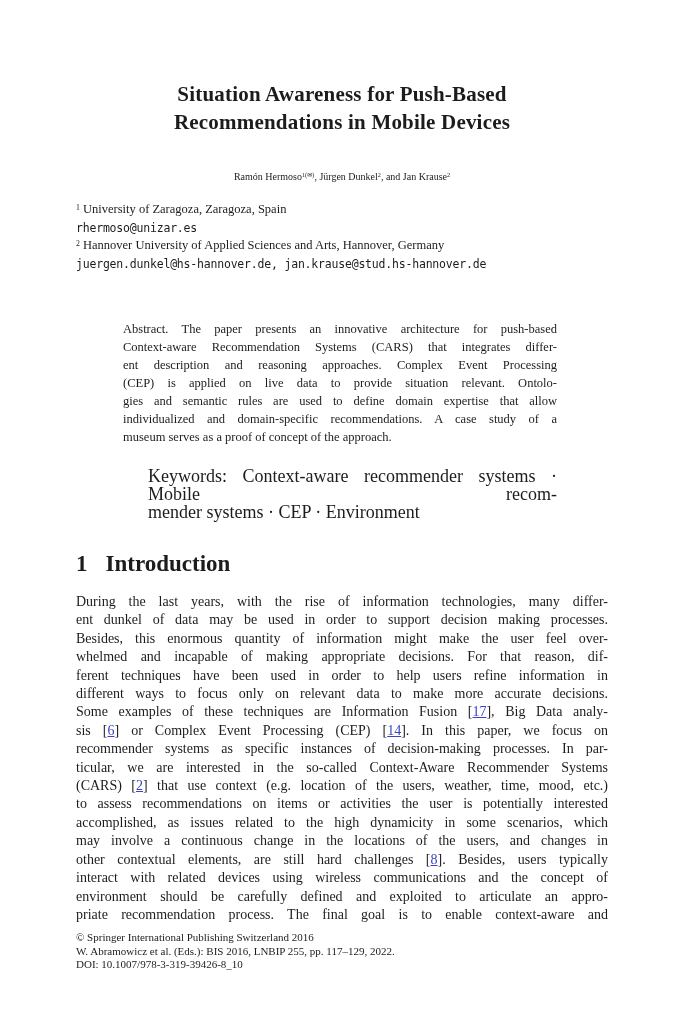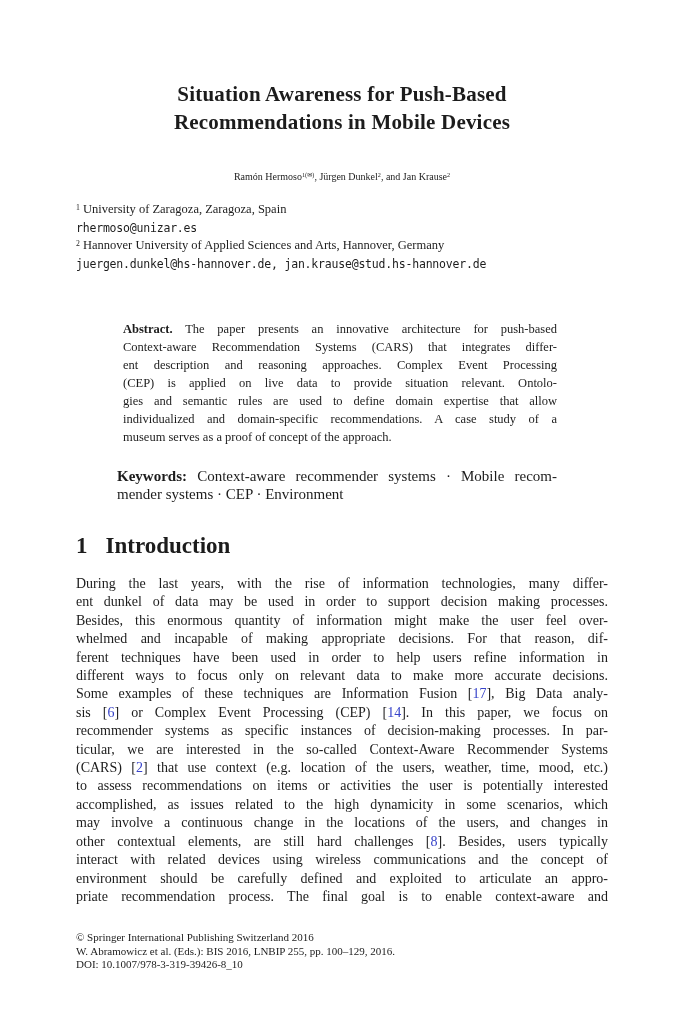--- a/index.html
+++ b/index.html
@@ -46,22 +46,22 @@
     font-size:11.5px;
     line-height:17.5px;
     letter-spacing:-0.2px;
   }
   .abstract{
     margin:47px 51px 0 47px;
     font-size:12.5px;
     line-height:18px;
   }
   .keywords{
-    margin:21px 51px 0 41px;
-    font-size:15px;
+    margin:21px 51px 0 72px;
+    font-size:18px;
     line-height:18px;
   }
   .section-heading{
     margin:32px 0 0 0;
     font-size:23px;
     line-height:22px;
     font-weight:bold;
   }
   .section-heading .sec-num{margin-right:18px;}
   .body-par{
@@ -70,22 +70,22 @@
     line-height:18.4px;
   }
   .tline{
     text-align:justify;
     text-align-last:justify;
     white-space:normal;
   }
   .tline.last{
     text-align-last:left;
   }
-  .lead{font-weight:bold;}
-  .cite{color:var(--cite,#3642c9);}
+  .lead{font-weight:normal;}
+  .cite{color:var(--cite,#3642c9);text-decoration:underline;}
   .footer{
     position:absolute;
     left:76px;right:75px;bottom:65px;
     font-size:11px;
     line-height:13.2px;
   }
 </style>
 </head>
 <body>
 
@@ -140,17 +140,17 @@
       <div class="tline">accomplished, as issues related to the high dynamicity in some scenarios, which</div>
       <div class="tline">may involve a continuous change in the locations of the users, and changes in</div>
       <div class="tline">other contextual elements, are still hard challenges [<span class="cite">8</span>]. Besides, users typically</div>
       <div class="tline">interact with related devices using wireless communications and the concept of</div>
       <div class="tline">environment should be carefully defined and exploited to articulate an appro-</div>
       <div class="tline">priate recommendation process. The final goal is to enable context-aware and</div>
     </div>
 
   <div class="footer">
     <div>© Springer International Publishing Switzerland 2016</div>
-    <div>W. Abramowicz et al. (Eds.): BIS 2016, LNBIP 255, pp. 100–129, 2016.</div>
+    <div>W. Abramowicz et al. (Eds.): BIS 2016, LNBIP 255, pp. 117–129, 2022.</div>
     <div>DOI: 10.1007/978-3-319-39426-8_10</div>
   </div>
 
 </div>
 
 </body></html>

